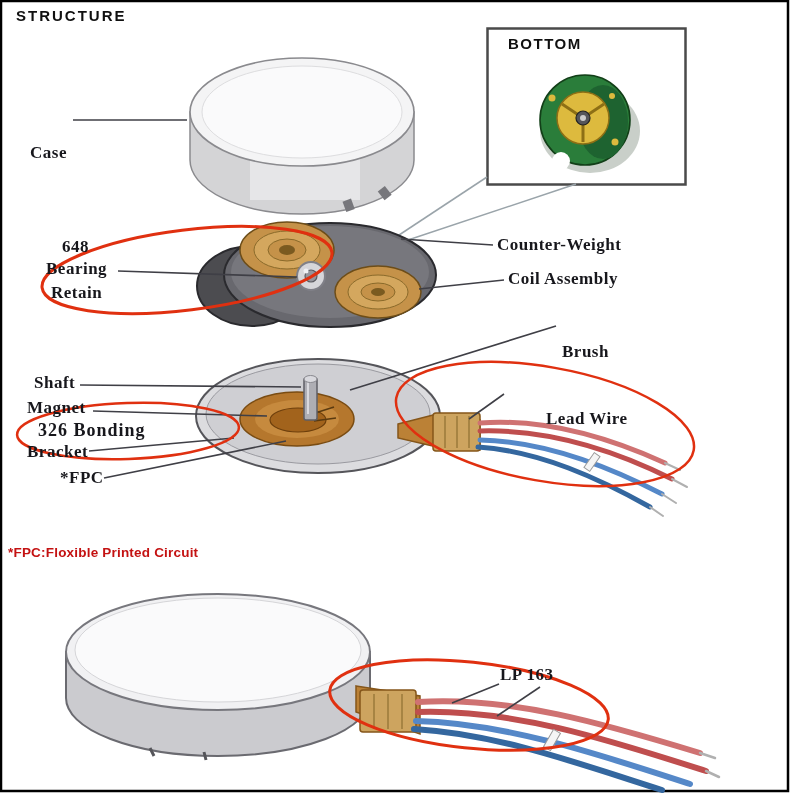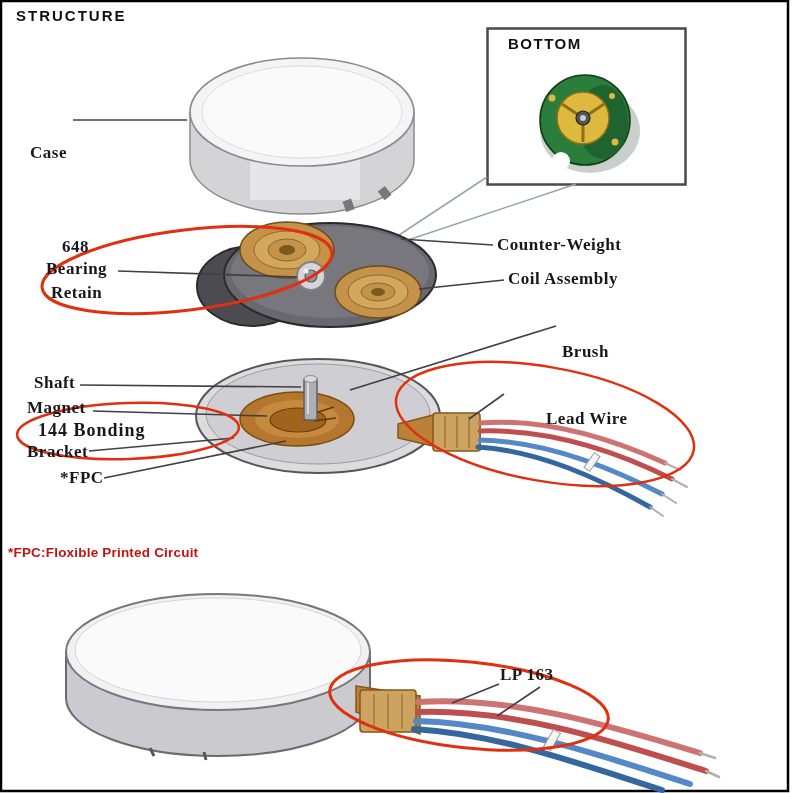--- a/index.html
+++ b/index.html
@@ -172,21 +172,21 @@
   <div class="label" style="left:497px;top:236px;">Counter-Weight</div>
   <div class="label" style="left:508px;top:270px;">Coil Assembly</div>
   <div class="label" style="left:562px;top:314px;margin-top:29px;">Brush</div>
 
   <div class="label" style="left:62px;top:238px;">648</div>
   <div class="label" style="left:46px;top:260px;">Bearing</div>
   <div class="label" style="left:51px;top:284px;">Retain</div>
 
   <div class="label" style="left:34px;top:374px;">Shaft</div>
   <div class="label" style="left:27px;top:399px;">Magnet</div>
-  <div class="label big" style="left:38px;top:421px;">144 Bonding</div>
+  <div class="label big" style="left:38px;top:421px;">326 Bonding</div>
   <div class="label" style="left:27px;top:443px;">Bracket</div>
   <div class="label" style="left:60px;top:469px;">*FPC</div>
 
   <div class="label" style="left:546px;top:410px;">Lead Wire</div>
 
   <div class="label sans note" style="left:8px;top:546px;">*FPC:Floxible Printed Circuit</div>
 
   <div class="label" style="left:500px;top:666px;">LP 163</div>
 </div>
 

